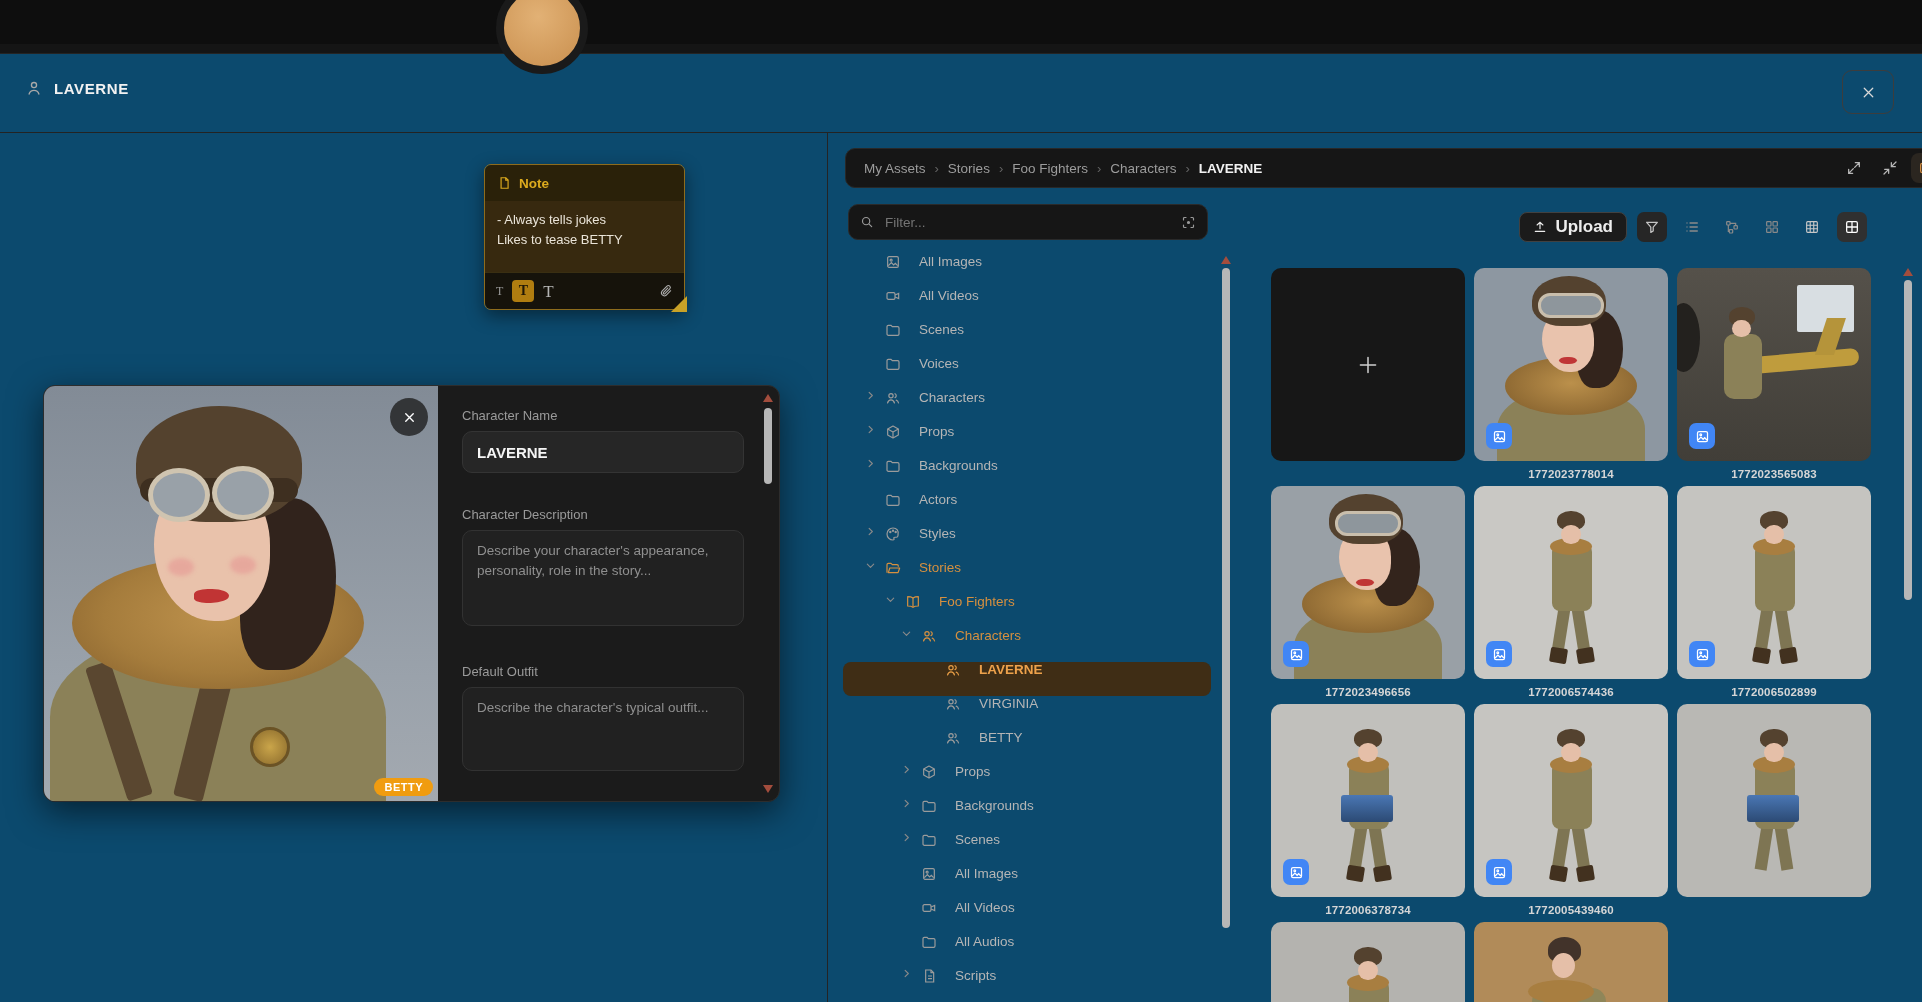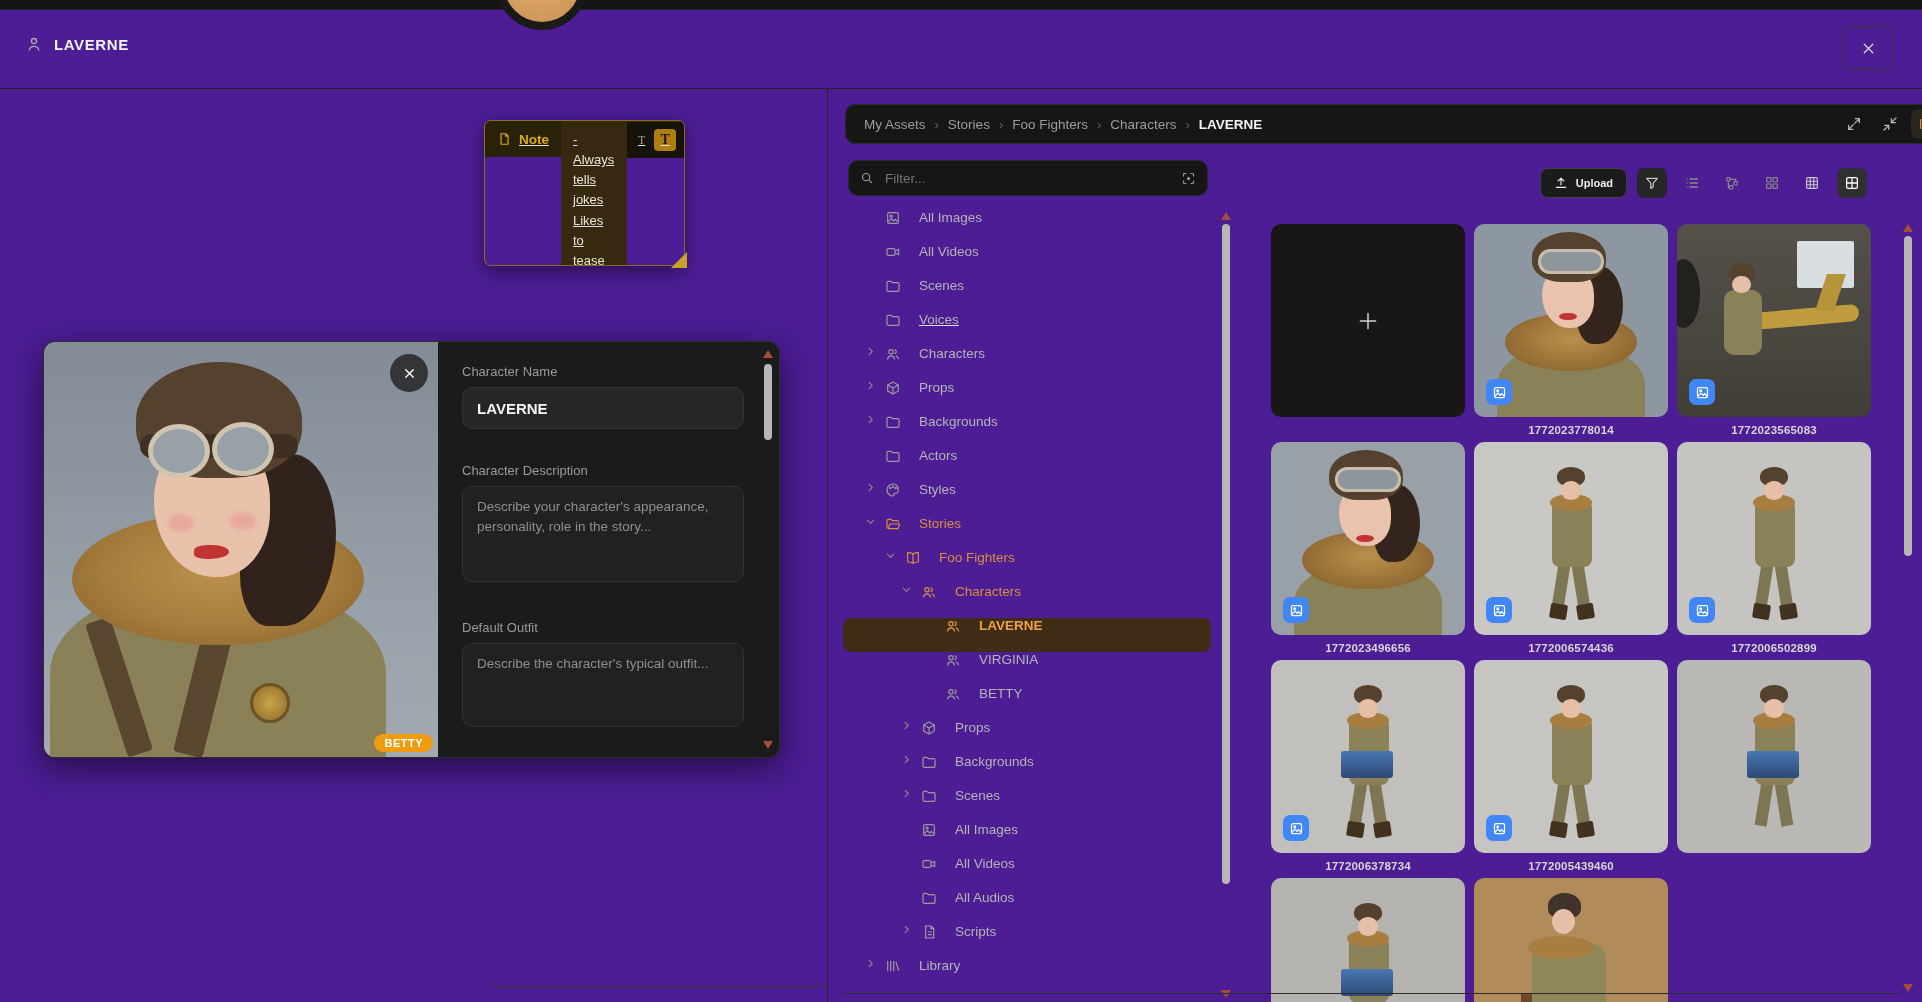--- a/index.html
+++ b/index.html
@@ -1,36 +1,36 @@
 <!DOCTYPE html>
 <html><head>
 <meta charset="utf-8">
 <style>
   html,body{margin:0;padding:0;width:1922px;height:1002px;overflow:hidden;background:#0e0e0e;
     font-family:"Liberation Sans", sans-serif; -webkit-font-smoothing:antialiased;}
-  .app{position:absolute;inset:0;background:#4c1d95;color:#ddd;}
+  .app{position:absolute;inset:0;background:#0c4a6e;color:#ddd;margin-top:44px;}
   i{display:block;}
 
   
   .topstrip{position:absolute;top:0;left:0;right:0;height:9px;background:#151515;border-bottom:1px solid #242424;}
   .avatar{position:absolute;left:496px;top:-62px;width:76px;height:76px;border-radius:50%;
     background:radial-gradient(circle at 45% 35%,#e2b175,#c98f4e);border:8px solid #1a1a1a;z-index:5;}
   .topbar{position:absolute;top:9px;left:0;width:1922px;height:79px;border-bottom:1px solid #232323;}
   .titlerow{position:absolute;left:25px;top:26px;display:flex;align-items:center;gap:11px;}
   .titlerow .ticon{color:#a8a8a8;}
   .apptitle{font-size:15px;font-weight:700;color:#f2f2f2;letter-spacing:.6px;}
   .close-btn{position:absolute;right:28px;top:17px;width:52px;height:44px;border-radius:10px;
     border:1px solid #3d3d3d;background:transparent;color:#d9d9d9;cursor:pointer;
     display:flex;align-items:center;justify-content:center;}
   .vdiv{position:absolute;left:827px;top:89px;width:1px;height:913px;background:#242424;}
 
   
   .note{position:absolute;left:484px;top:120px;width:199px;height:144px;border:1px solid #8e6c1d;
     border-radius:7px;overflow:visible;box-shadow:0 6px 18px rgba(0,0,0,.45);}
-  .note-inner{position:absolute;inset:0;border-radius:6px;overflow:hidden;display:flex;flex-direction:row;text-decoration:underline;}
+  .note-inner{position:absolute;inset:0;border-radius:6px;overflow:hidden;display:flex;flex-direction:column;}
   .note-head{height:36px;background:#2a2109;display:flex;align-items:center;padding:0 12px;gap:8px;flex:0 0 auto;}
   .note-title{color:#dcaa1e;font-weight:700;font-size:13.5px;}
   .note-body{flex:1;background:#37290f;padding:9px 12px;color:#eae4d8;font-size:13px;line-height:1.55;}
   .note-foot{height:36px;background:#16130b;border-top:1px solid #3a2f12;display:flex;align-items:center;
     padding:0 11px;gap:9px;flex:0 0 auto;}
   .tbtn{font-family:"Liberation Serif", serif;color:#9a9a9a;background:transparent;border:none;
     cursor:pointer;line-height:1;padding:0;}
   .tbtn.small{font-size:12px;}
   .tbtn.large{font-size:17px;color:#b5b5b5;}
   .tbtn.active{width:22px;height:22px;background:#b07d10;color:#201806;border-radius:4px;font-size:14px;font-weight:700;}
@@ -114,21 +114,21 @@
   .trow.accent .ticon,.trow.accent .tlabel{color:#d6903f;}
   .trow.sel{background:#3f2d15;}
   .trow.sel .ticon{color:#e59c45;}
   .trow.sel .tlabel{color:#edа14b;color:#eda14b;font-weight:700;}
   .bottom-line{position:absolute;left:843px;top:993px;width:1057px;height:1px;background:#2c2c2c;}
 
   
   .gridpane{position:absolute;left:1270px;top:160px;width:630px;height:842px;overflow:hidden;}
   .gtoolbar{position:absolute;top:8px;right:33px;display:flex;align-items:center;gap:10px;}
   .upload-btn{height:30px;display:flex;align-items:center;gap:8px;padding:0 13px;background:#1b1b1b;
-    border:1px solid #414141;border-radius:8px;color:#ededed;font-size:11px;font-weight:600;cursor:pointer;
+    border:1px solid #414141;border-radius:8px;color:#ededed;font-size:17px;font-weight:600;cursor:pointer;
     font-family:"Liberation Sans", sans-serif;}
   .gtool{width:30px;height:30px;display:flex;align-items:center;justify-content:center;border-radius:7px;
     color:#8a8a8a;cursor:pointer;background:transparent;border:none;}
   .gtool.boxed{background:#262626;color:#c4c4c4;}
   .gtool.bright{color:#c8c8c8;}
   .gtool.active{background:#303030;color:#ffffff;}
   .grid{position:absolute;left:1px;top:64px;width:600px;display:grid;grid-template-columns:repeat(3,194px);
     column-gap:9px;row-gap:0;}
   .gcell{width:194px;height:218px;}
   .thumb{position:relative;width:194px;height:193px;border-radius:10px;overflow:hidden;cursor:pointer;}
@@ -355,21 +355,21 @@
         </div>
         <div class="trow" style="padding-left: 22px;">
           <span class="chev"></span>
           <span class="ticon">
             <svg width="16" height="16" viewBox="0 0 24 24" fill="none" stroke="currentColor" stroke-width="1.8">
               <path d="M3 7a2 2 0 0 1 2-2h4l2 2h8a2 2 0 0 1 2 2v9a2 2 0 0 1-2 2H5a2 2 0 0 1-2-2z"></path>
             </svg>
           </span>
           <span class="tlabel">Scenes</span>
         </div>
-        <div class="trow" style="padding-left: 22px; text-decoration: underline;">
+        <div class="trow" style="padding-left: 22px;">
           <span class="chev"></span>
           <span class="ticon">
             <svg width="16" height="16" viewBox="0 0 24 24" fill="none" stroke="currentColor" stroke-width="1.8">
               <path d="M3 7a2 2 0 0 1 2-2h4l2 2h8a2 2 0 0 1 2 2v9a2 2 0 0 1-2 2H5a2 2 0 0 1-2-2z"></path>
             </svg>
           </span>
           <span class="tlabel">Voices</span>
         </div>
         <div class="trow" style="padding-left: 22px;">
           <span class="chev">

